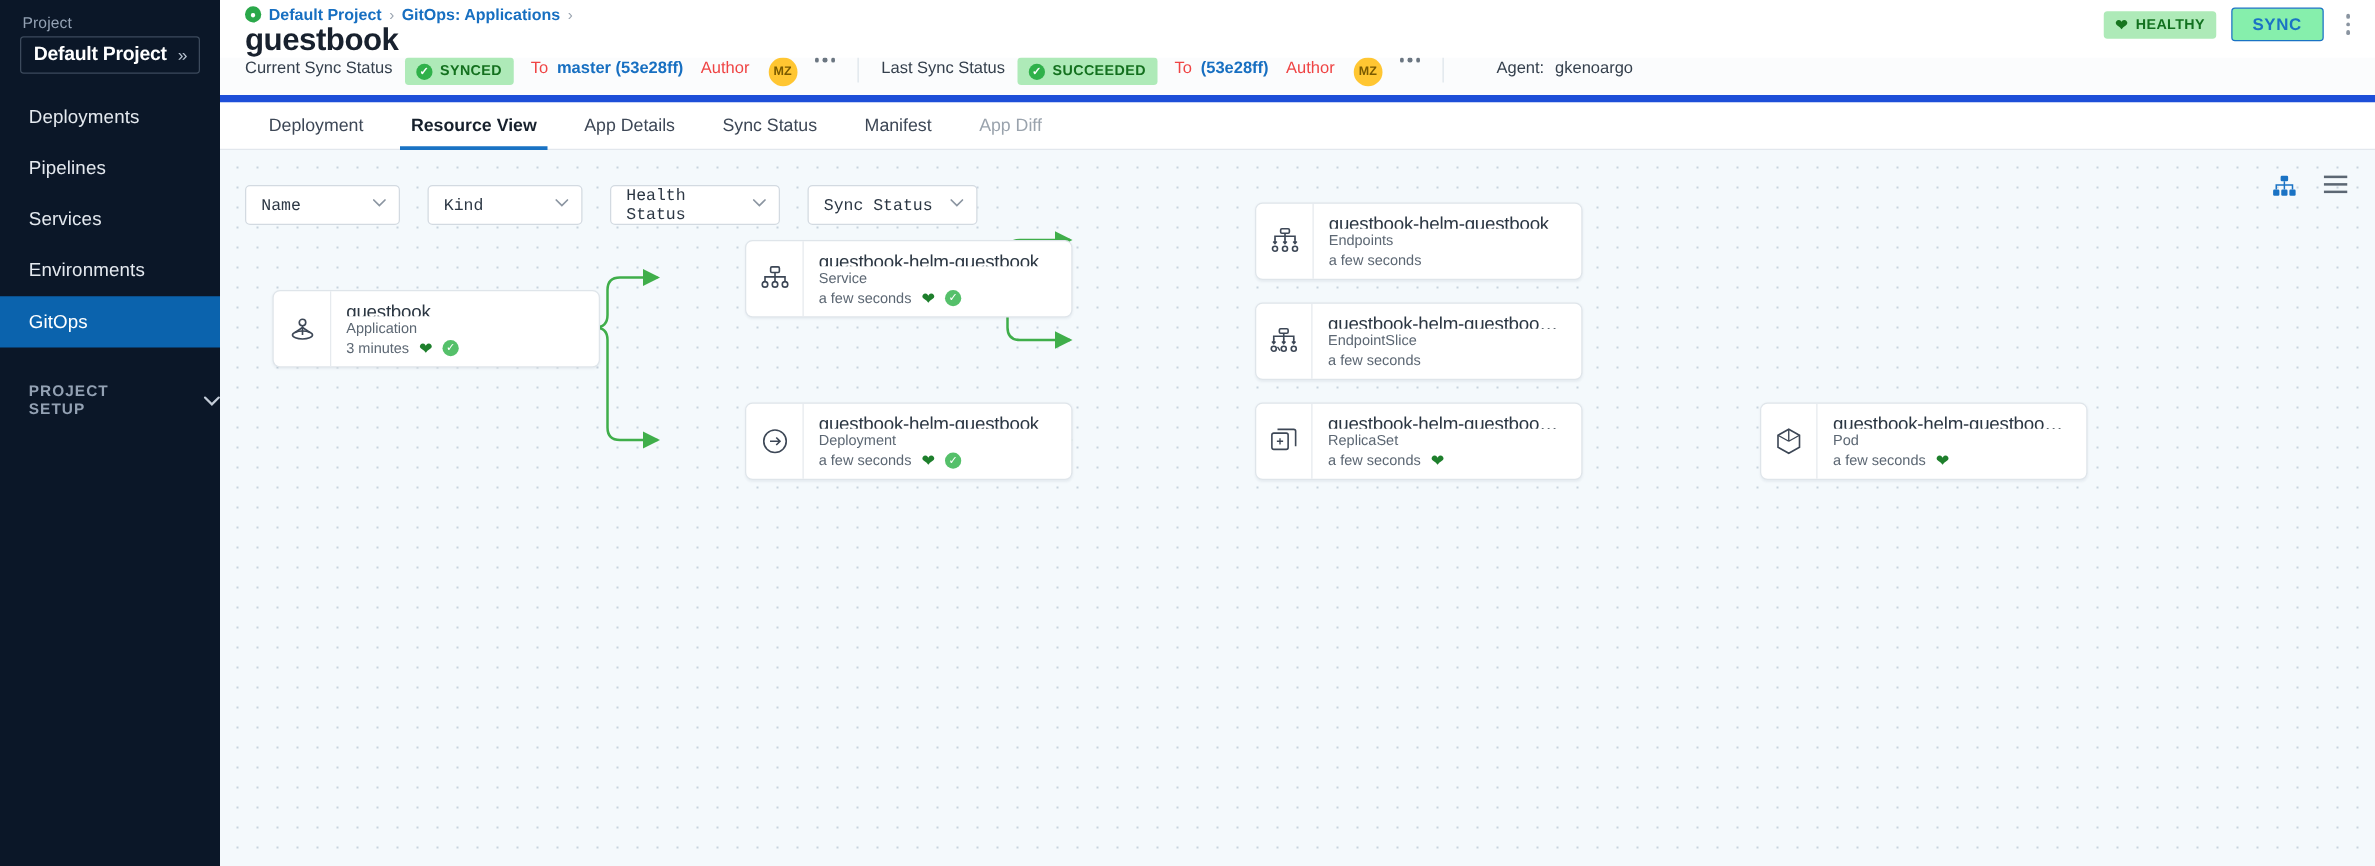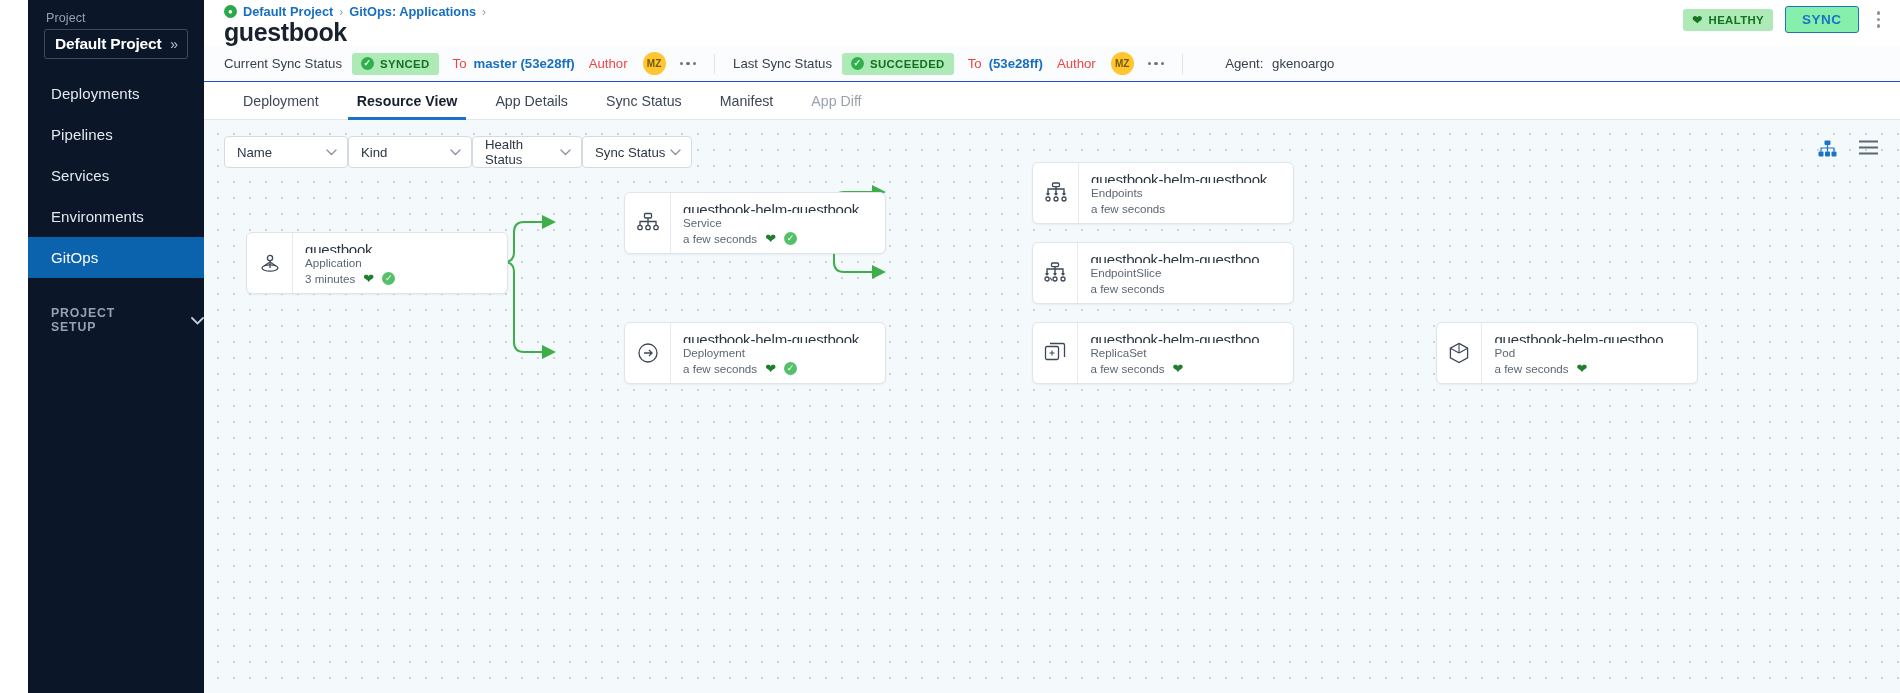--- a/index.html
+++ b/index.html
@@ -2,21 +2,21 @@
 <html><head>
 <meta charset="utf-8">
 <style>
   * { box-sizing: border-box; margin: 0; padding: 0; }
   html, body {
     width: 1900px; height: 693px;
     font-family: "Liberation Sans", sans-serif;
     background: #ffffff;
     overflow: hidden;
   }
-  .app { display: flex; width: 1900px; height: 693px; padding-left: 28px; }
+  .app { display: flex; width: 1900px; height: 693px; }
 
   
   .sidebar {
     width: 176px; min-width: 176px; height: 693px;
     background: #0b1728;
     color: #ffffff;
     padding-top: 6px;
     position: relative;
   }
   .sb-project-label {
@@ -82,23 +82,23 @@
     border: 1px solid #1a73c4; color:#1a73c4; background:#86efac;
     border-radius: 3px; height: 27px; padding: 0 16px;
     font-size: 13.5px; font-weight: bold; letter-spacing:.5px;
     display:flex; align-items:center; cursor:pointer;
   }
   .kebab { display:flex; flex-direction:column; gap:3px; padding: 2px 6px; cursor:pointer;}
   .kebab i { width:3.5px; height:3.5px; border-radius:50%; background:#8a94a0; display:block;}
 
   
   .statusbar {
-    height: 36px; min-height:36px; display:flex; align-items:center;
+    height: 36px; min-height:36px; display:flex; align-items:flex-start;
     padding-left: 20px; gap: 0px; background:#fbfcfd;
-    border-bottom: 1px solid #1d4ed8; font-size: 13.2px; color:#2c3744;
+    border-bottom: 6px solid #1d4ed8; font-size: 13.2px; color:#2c3744;
   }
   .st-label { color:#35404d; margin-right: 10px; }
   .st-to { color:#ef4444; margin: 0 7px 0 14px; }
   .st-link { color:#176fc1; font-weight:bold; }
   .avatar {
     width:23px; height:23px; border-radius:50%; background:#ffc632;
     color:#7a5a00; font-size:10px; font-weight:bold;
     display:inline-flex; align-items:center; justify-content:center; margin-left:8px;
   }
   .dots { display:flex; gap:3px; margin-left:14px; }
@@ -122,27 +122,27 @@
   }
   .tab.disabled { color:#9aa3ad; cursor:default; }
 
   
   .canvas {
     flex:1; position:relative; background-color:#f4f9fc;
     background-image: radial-gradient(#c7d3dd 1px, transparent 1px);
     background-size: 16px 16px; background-position: 6px 6px;
     overflow:hidden;
   }
-  .filters { position:absolute; left:20px; top:16px; display:flex; z-index:5; }
+  .filters { position:absolute; left:20px; top:28px; display:flex; gap:22px; z-index:5;font-family:Liberation Mono, monospace; }
   .filter {
     width: 124px; height: 32px; background:#fff; border:1px solid #d3dae1;
     border-radius: 4px; display:flex; align-items:center; justify-content:space-between;
     padding: 0 10px 0 12px; font-size: 13.2px; color:#2c3744; cursor:pointer;
   }
-  .filter.wide { width: 110px; }
+  .filter.wide { width: 136px; }
   .filter .chev { color:#8b95a1; font-size: 11px; }
 
   .view-toggles { position:absolute; right: 22px; top: 20px; display:flex; gap: 22px; z-index:5;}
   .vt { cursor:pointer; line-height:0; }
 
   
   .graph { position:absolute; inset:0; }
   .edges { position:absolute; inset:0; }
   .node {
     position:absolute; background:#fff; border:1px solid #dfe5ea; border-radius:6px;

